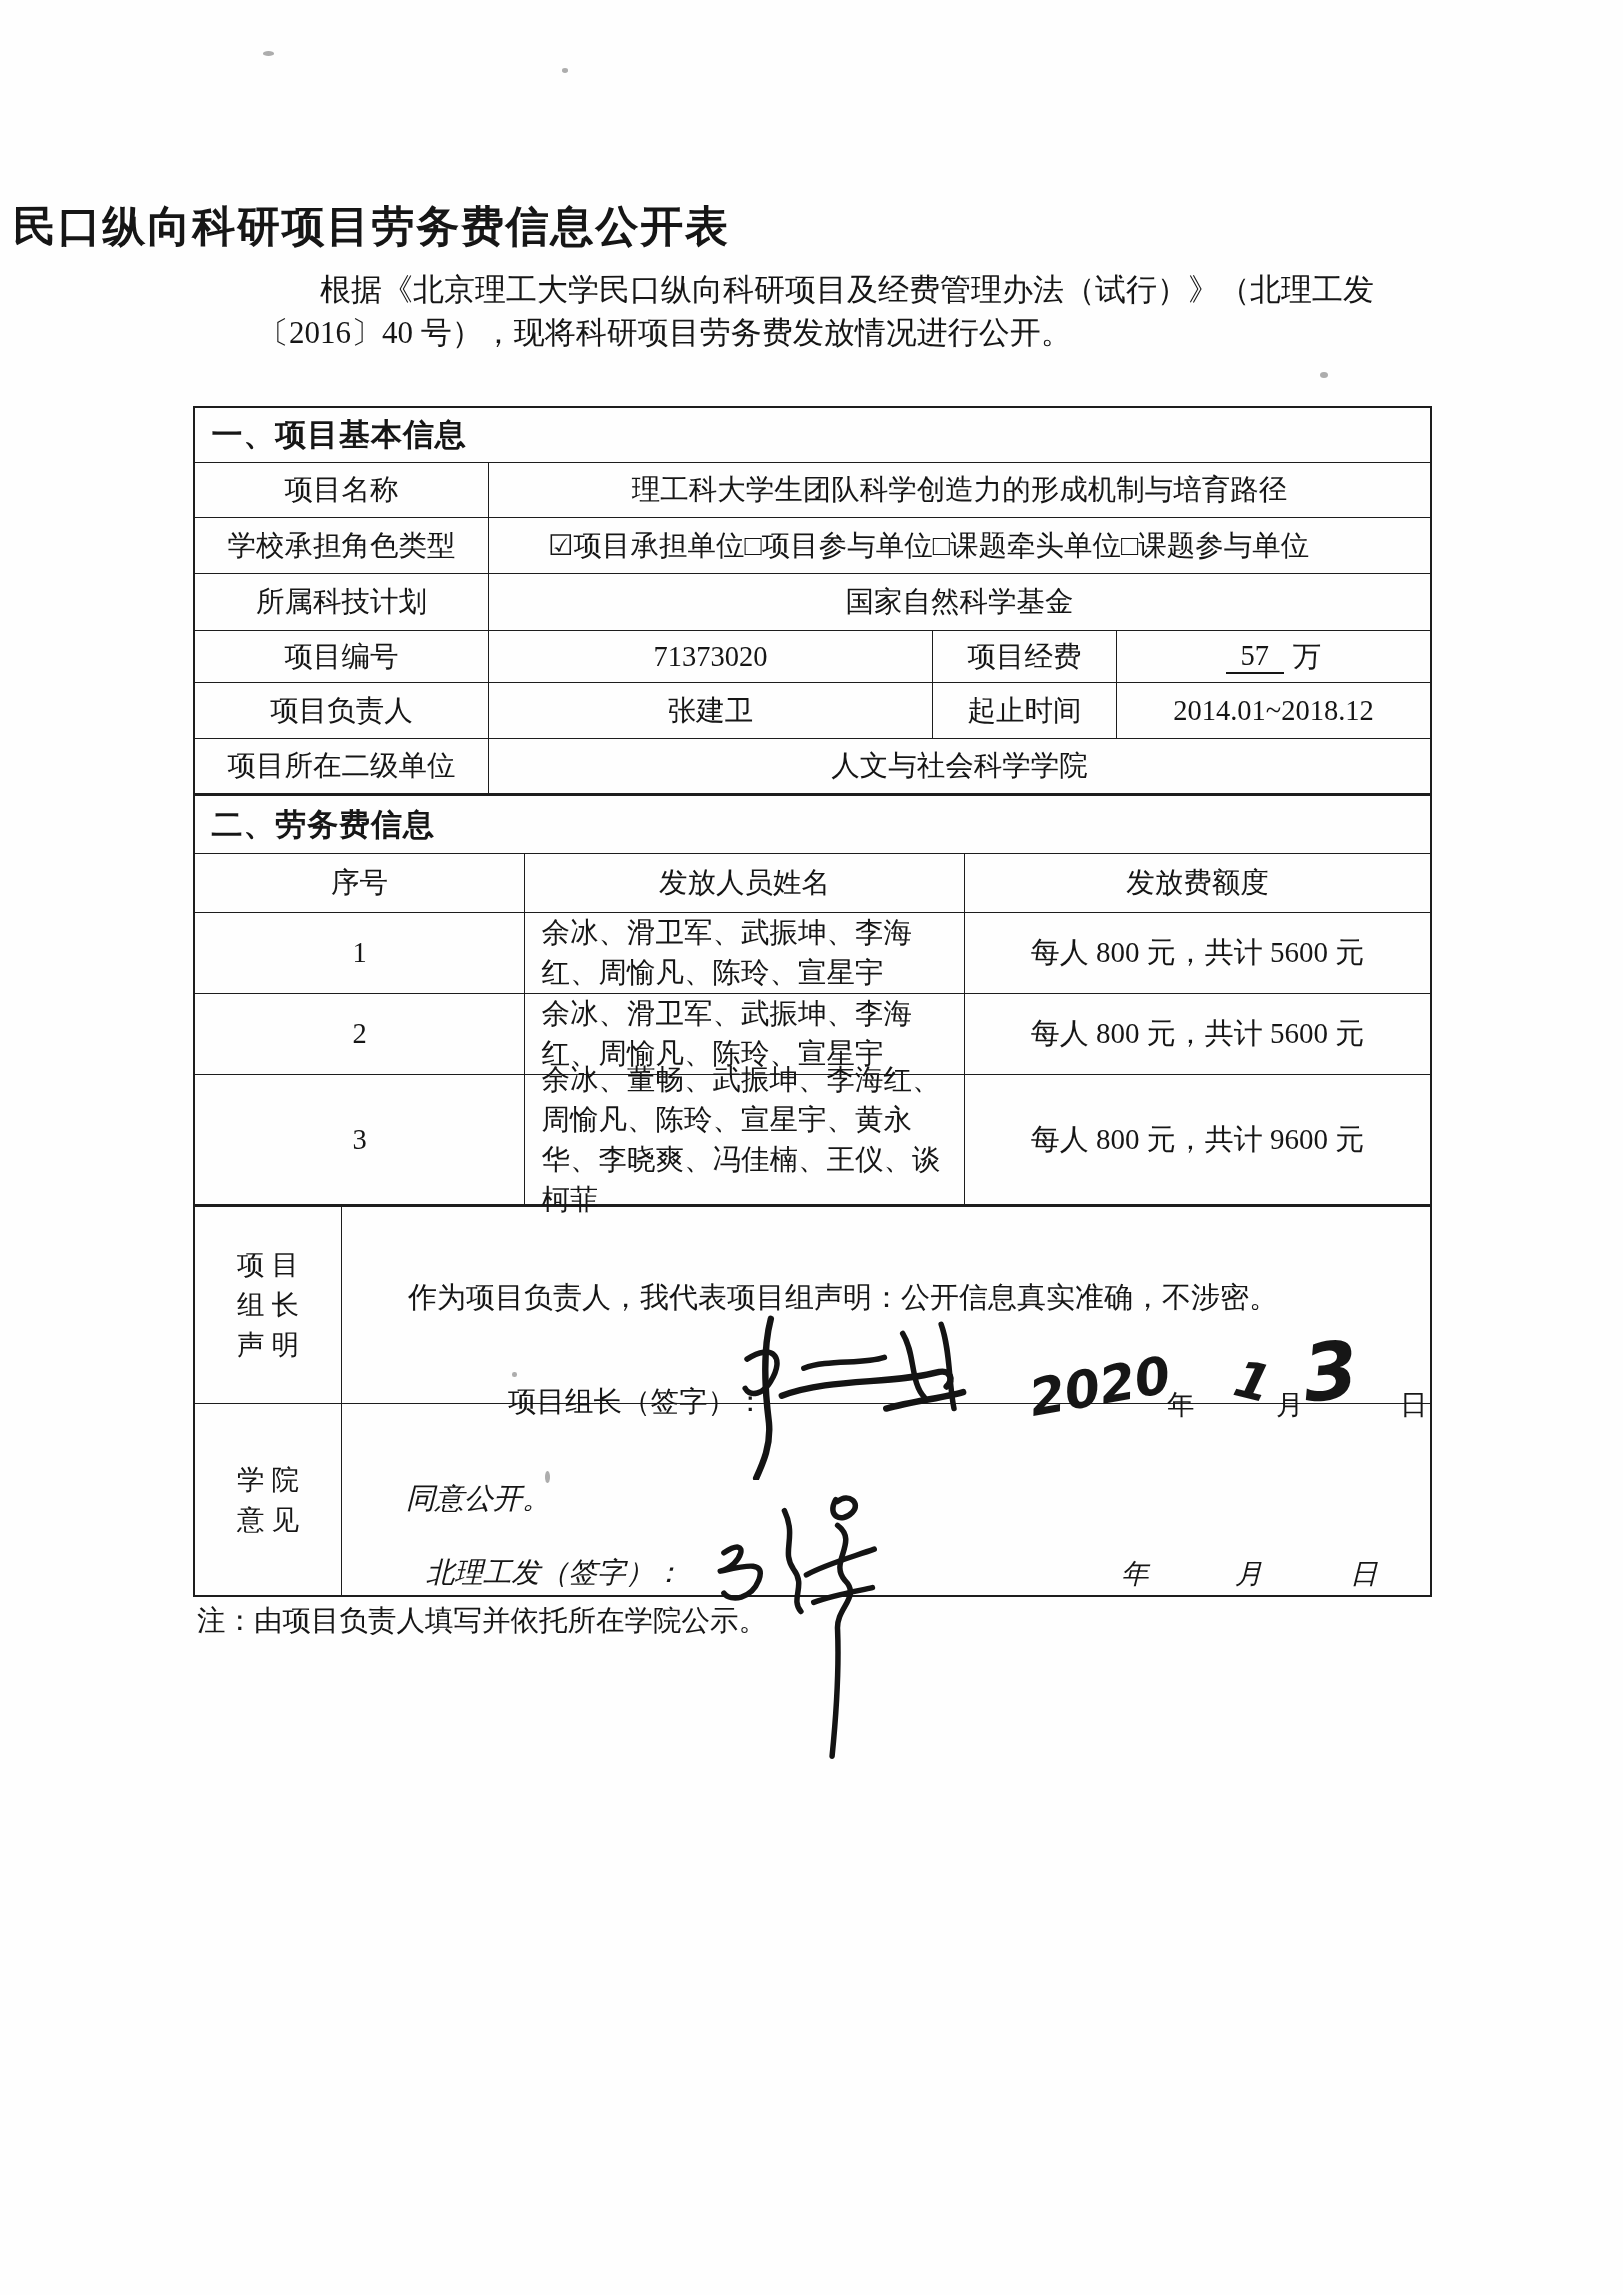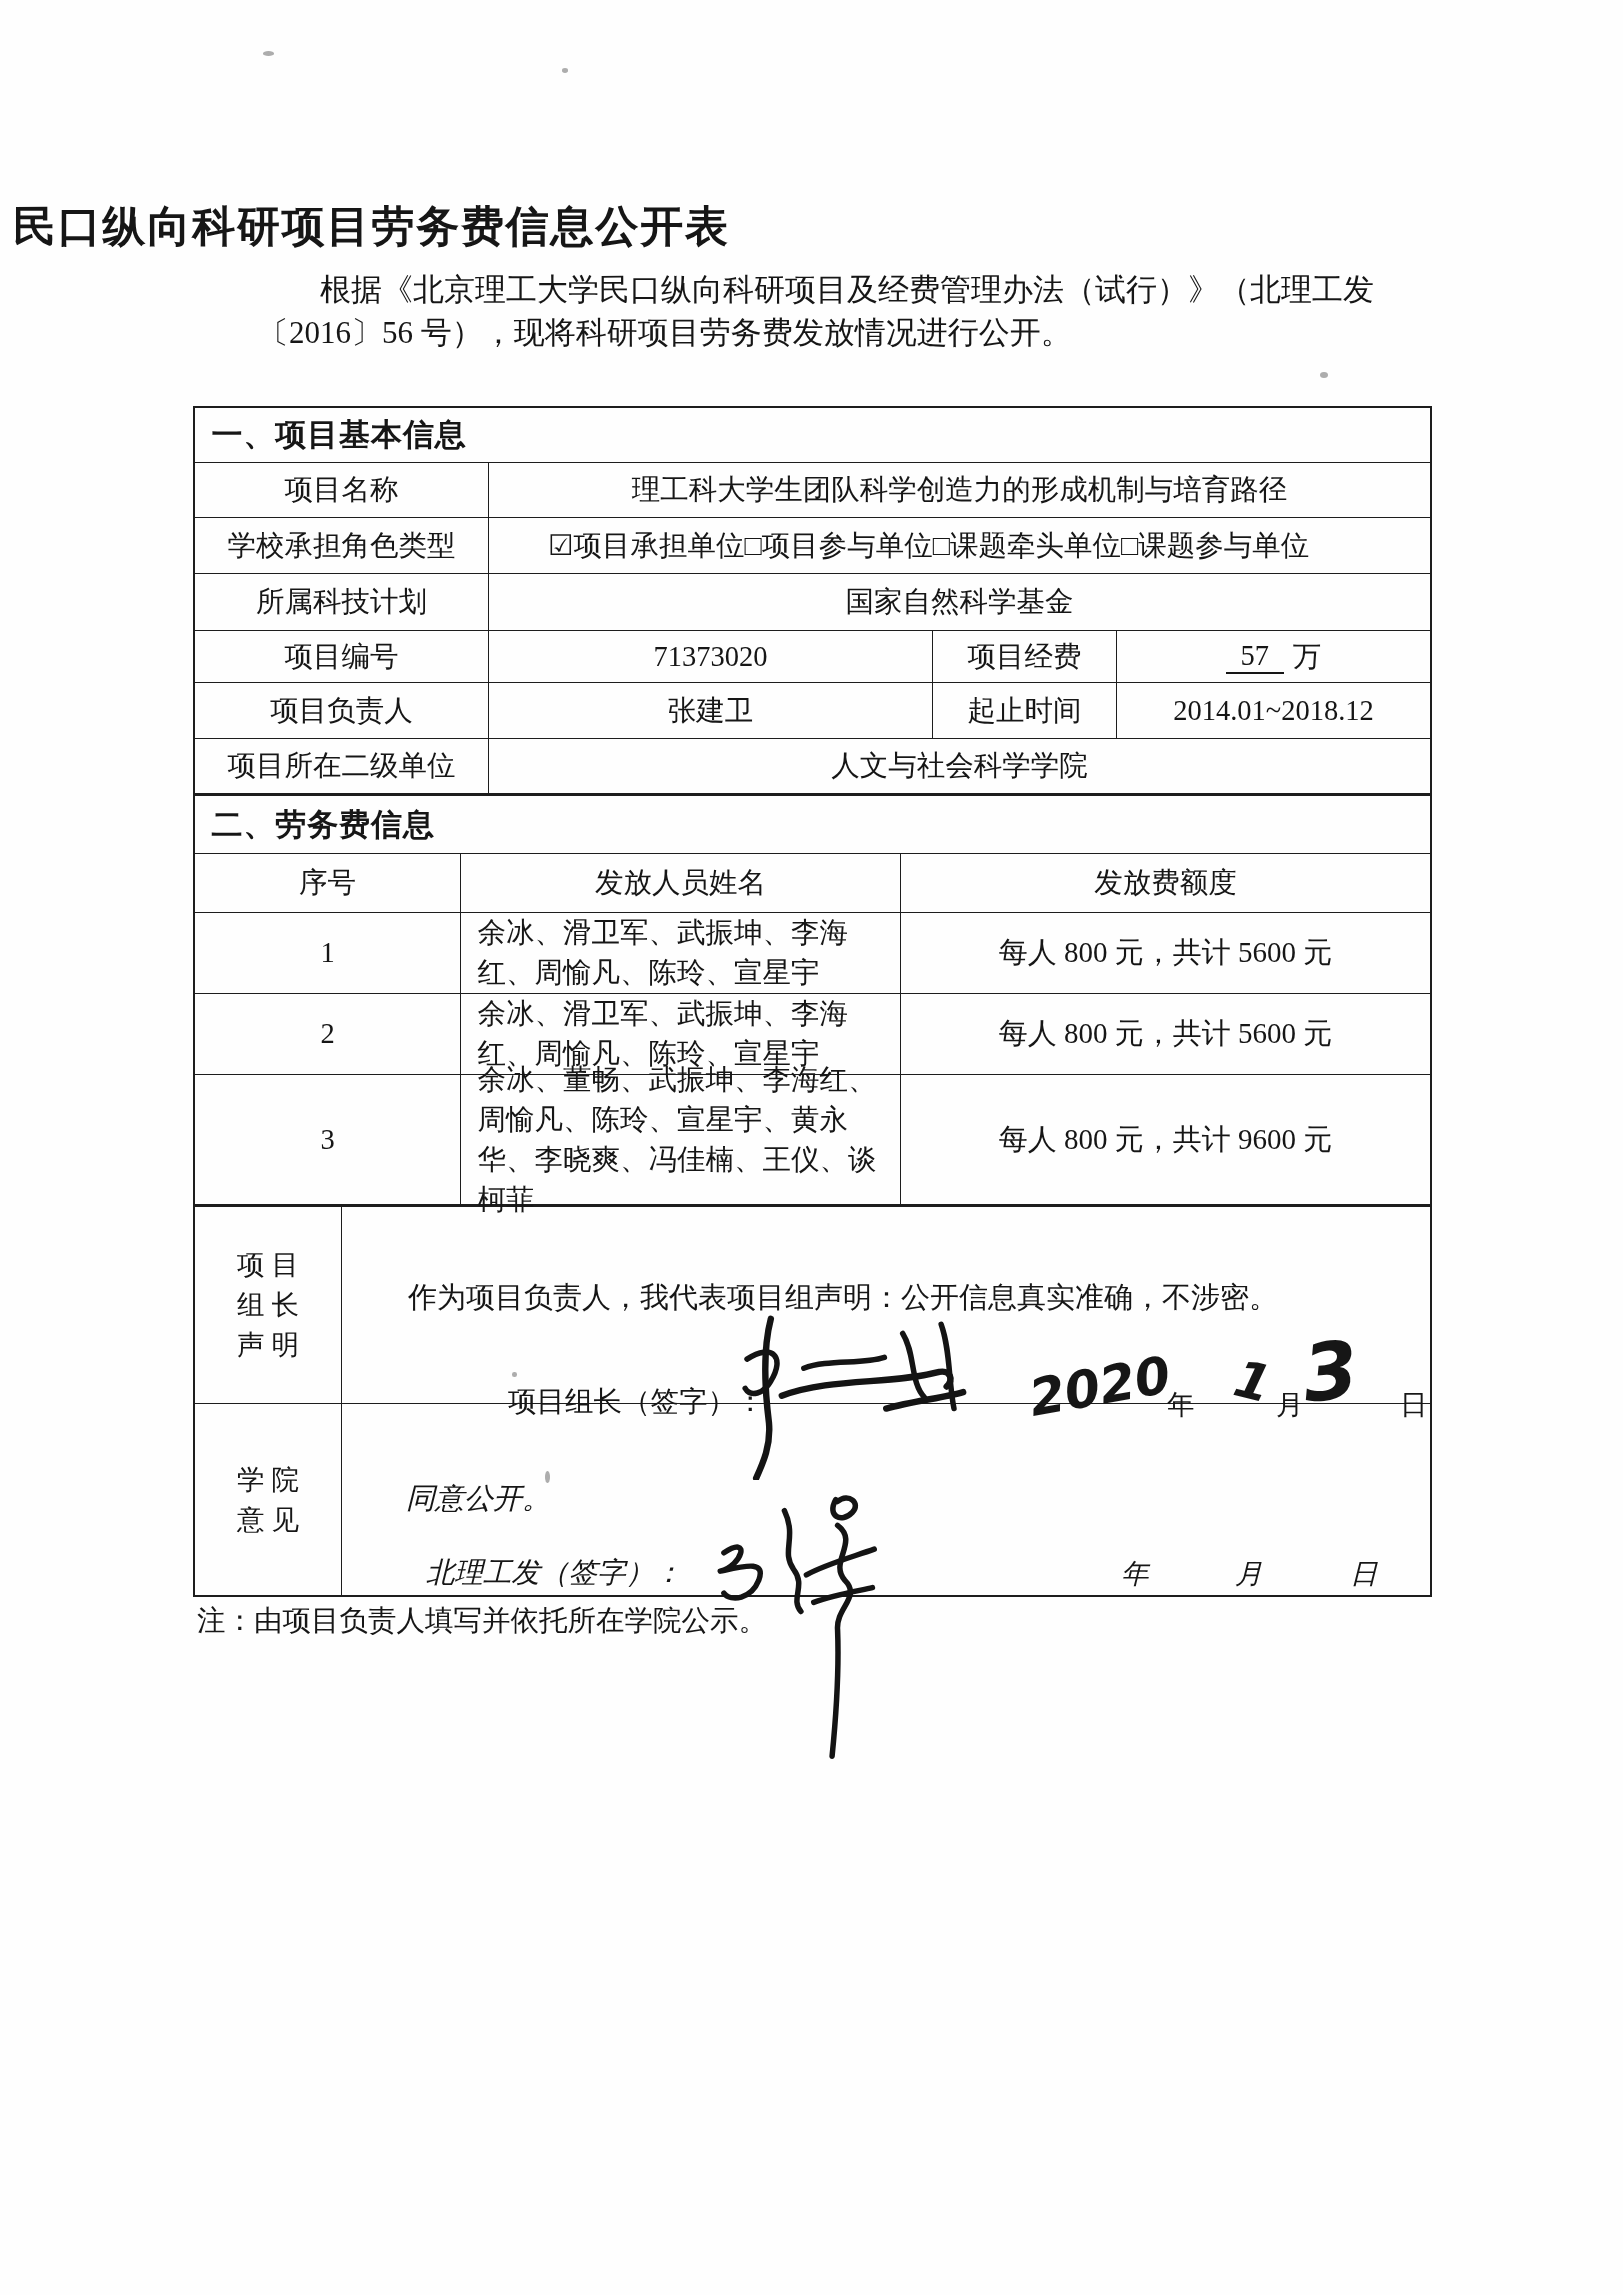--- a/index.html
+++ b/index.html
@@ -25,21 +25,21 @@
   .c { box-sizing:border-box; border-right:1.8px solid #1d1d1d;
     display:flex; align-items:center; justify-content:center;
     font-size:28.5px; overflow:visible; }
   .c.endc { border-right:none; }
   .sechead { display:flex; align-items:center; padding-left:16.5px;
     font-size:31px; font-weight:bold; letter-spacing:0.9px; }
   .w-label { width:294px; flex:none; }
   .w-rest  { flex:1;font-family:Liberation Serif, serif; }
   .w-val1  { width:444px; flex:none; }
   .w-lab2  { width:184px; flex:none; }
-  .w-no    { width:266px; flex:none; }
+  .w-no    { width:330px; flex:none; }
   .w-names { width:440px; flex:none; }
   .w-decl  { width:147px; flex:none; }
   .left-pad { justify-content:flex-start; padding-left:59px; }
   .names-cell { justify-content:flex-start; padding:5.5px 16.5px;
     line-height:40px; text-align:left; align-items:center; }
   .amount { font-size:29px; }
   .vlabel { flex-direction:column; line-height:40px; font-size:27.5px; }
   .u57 { border-bottom:2.8px solid #161616; padding:0 14.7px; }
   .unit-wan { margin-left:9.2px; }
   .relcell { position:relative; }
@@ -54,21 +54,21 @@
 </style>
 </head>
 <body>
 
 <div class="page">
 
   <div class="title">民口纵向科研项目劳务费信息公开表</div>
 
   <div class="intro">
     <div class="l1">根据《北京理工大学民口纵向科研项目及经费管理办法（试行）》（北理工发</div>
-    <div class="l2">〔2016〕56 号），现将科研项目劳务费发放情况进行公开。</div>
+    <div class="l2">〔2016〕40 号），现将科研项目劳务费发放情况进行公开。</div>
   </div>
 
   <div class="form">
 
     <div class="trow sechead" style="height:55px">一、项目基本信息</div>
 
     <div class="trow" style="height:55px">
       <div class="c w-label">项目名称</div>
       <div class="c w-rest endc">理工科大学生团队科学创造力的形成机制与培育路径</div>
     </div>

